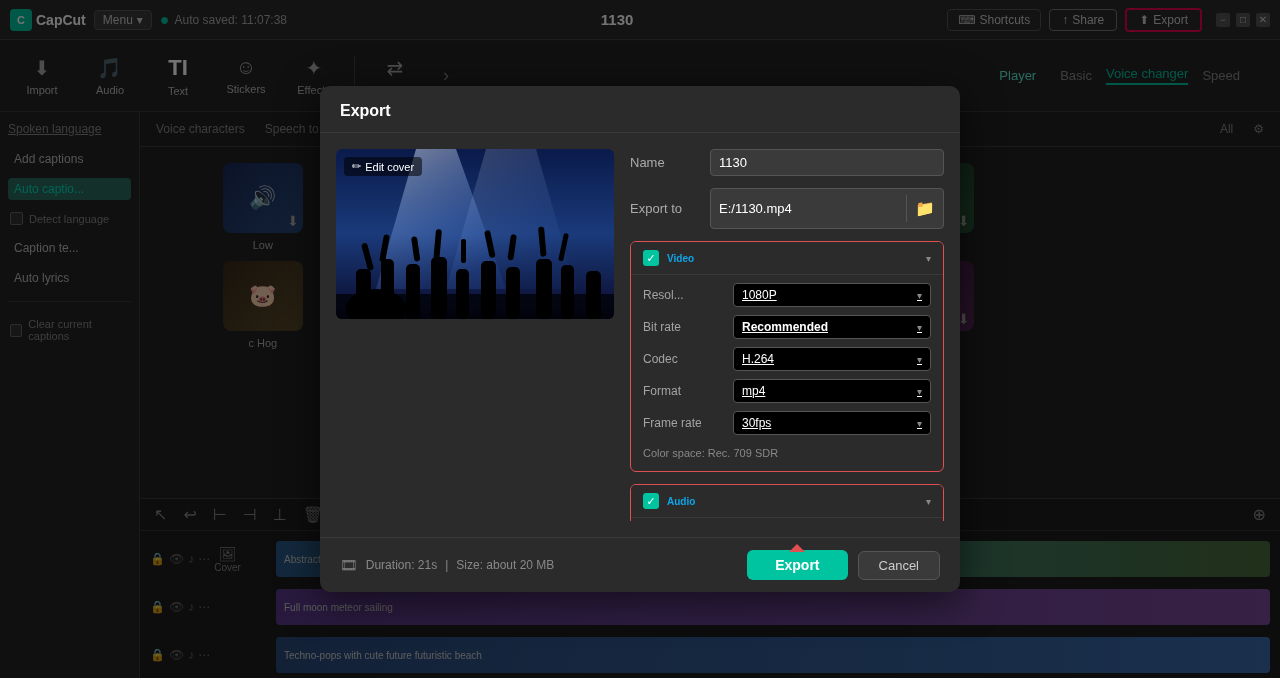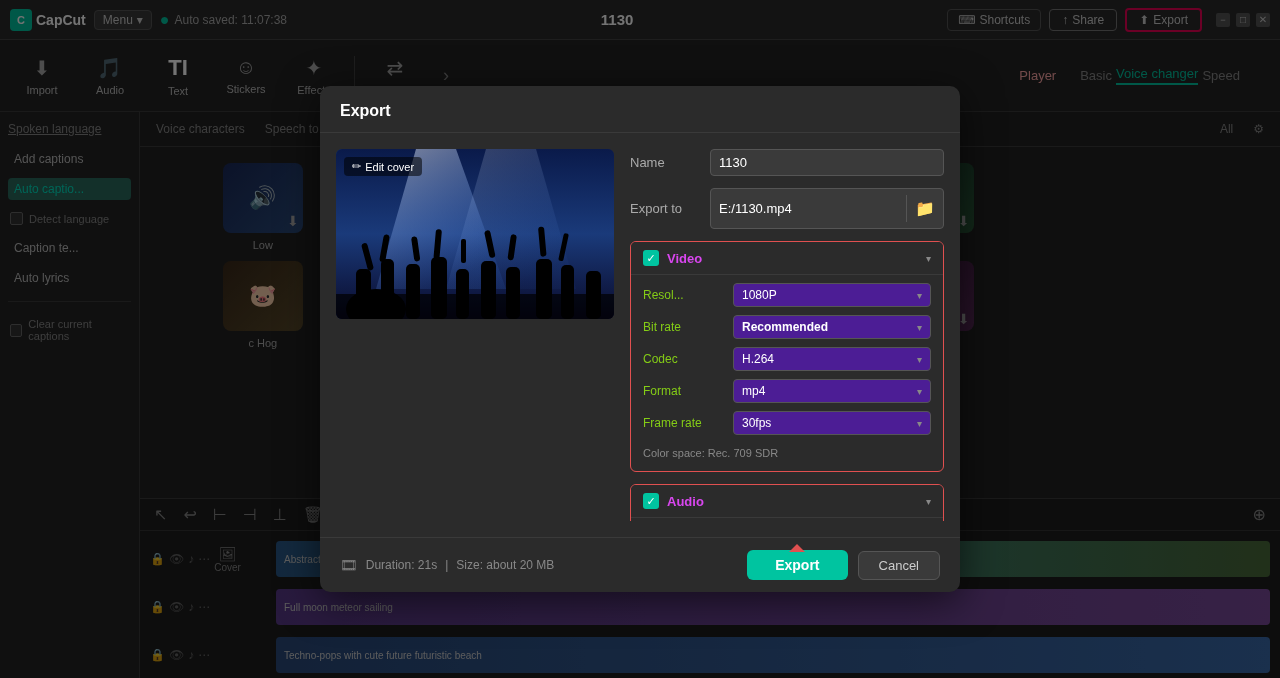--- a/index.html
+++ b/index.html
@@ -311,34 +311,34 @@
       border-bottom: 1px solid #3a3a3a;
       background: #2b2b2b;
     }
     .section-checkbox {
       width: 16px; height: 16px;
       background: #00c4a0; border-radius: 3px;
       display: flex; align-items: center; justify-content: center;
       color: #fff; font-size: 11px; flex-shrink: 0;
     }
     .section-title {
-      font-size: 13px; font-weight: bold; color: #d946ef; flex: 1;
+      font-size: 10px; font-weight: bold; color: #0ea5e9; flex: 1;
     }
     .section-arrow { color: #888; font-size: 10px; }
     .section-body { padding: 8px 12px; }
     .setting-row {
       display: flex; align-items: center;
       margin-bottom: 8px; gap: 10px;
     }
-    .setting-label { width: 80px; color: #84cc16; font-size: 12px; flex-shrink: 0; }
+    .setting-label { width: 80px; color: #a3a3a3; font-size: 12px; flex-shrink: 0; }
     .setting-select {
-      flex: 1; background: #4c1d95; border: 1px solid #555;
+      flex: 1; background: #000000; border: 1px solid #555;
       border-radius: 4px; color: #fff; font-size: 12px;
       padding: 4px 8px; cursor: pointer;
-      display: flex; align-items: center; justify-content: space-between;
+      display: flex; align-items: center; justify-content: space-between; text-decoration: underline;
     }
     .setting-select-arrow { color: #888; font-size: 10px; }
     .color-space-row {
       font-size: 11px; color: #888; padding: 4px 0;
     }
 
     
     .section-scroll {
       max-height: 280px; overflow-y: auto;
       scrollbar-width: thin; scrollbar-color: #555 #333;
@@ -441,22 +441,22 @@
     <span>Effects</span>
   </div>
   <div class="tool-divider"></div>
   <div class="tool-item">
     <span class="tool-icon">⇄</span>
     <span>Tran...</span>
   </div>
   <div style="width:30px;display:flex;align-items:center;justify-content:center;color:#888;font-size:18px;cursor:pointer;">›</div>
   <div style="flex:1;"></div>
 
-  <div style="font-size:13px;color:#fca5a5;margin-right:20px;">Player</div>
-  <div style="display:flex;gap:4px;align-items:center;margin-right:30px;">
+  <div style="font-size:13px;color:#5eead4;margin-right:20px;">Player</div>
+  <div style="display:flex;gap:14px;align-items:center;margin-right:30px;">
     <span style="font-size:13px;color:#888;">Basic</span>
     <span style="font-size:13px;color:#00c4a0;border-bottom:2px solid #00c4a0;padding-bottom:2px;">Voice changer</span>
     <span style="font-size:13px;color:#888;">Speed</span>
   </div>
 </div>
 
 <div class="main-layout">
 
   <div class="left-panel">
     <div class="left-panel-title">Spoken language</div>

